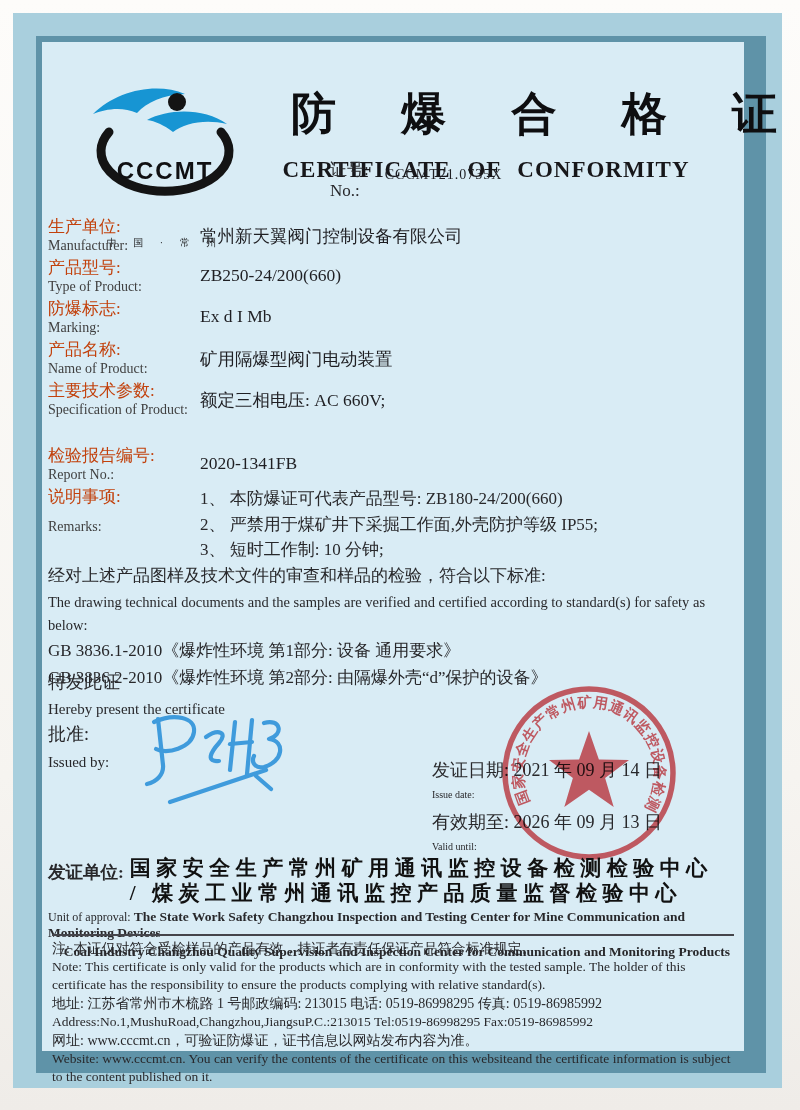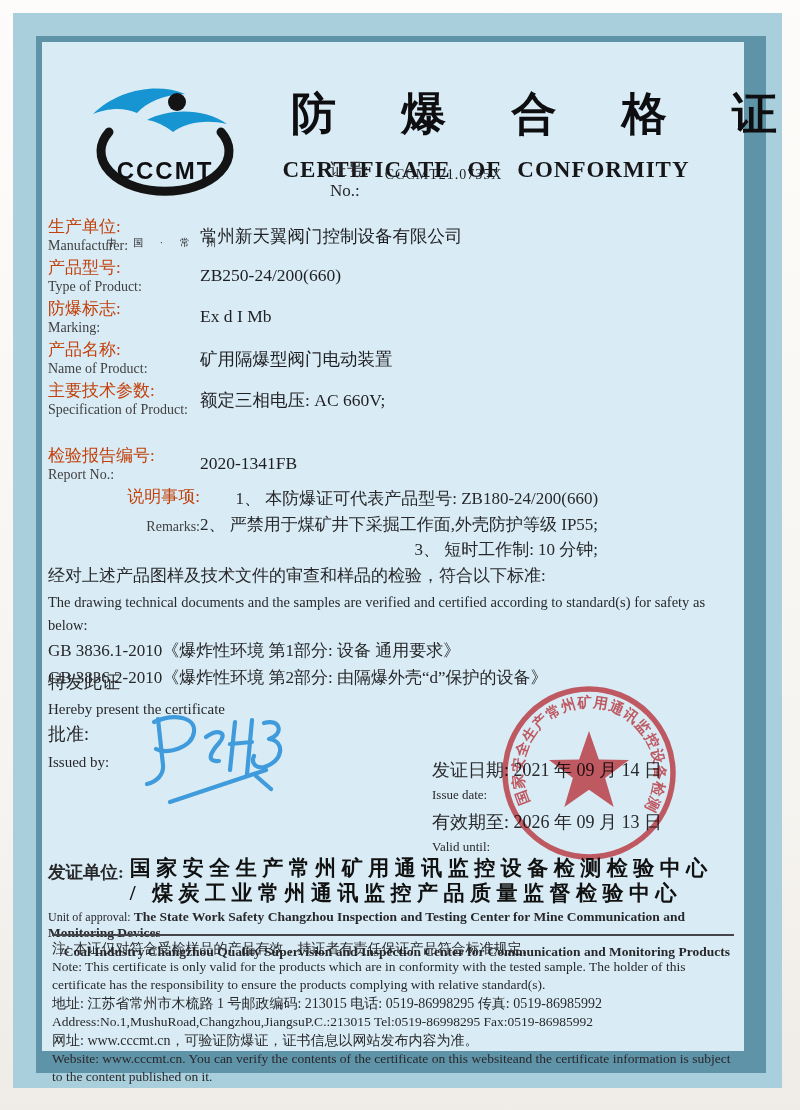--- a/index.html
+++ b/index.html
@@ -32,39 +32,39 @@
   .certno .val { font-size:14px; padding-top:9px; letter-spacing:1px; }
 
   
   .fields { position:absolute; left:6px; top:174px; right:8px; }
   .row { display:flex; height:38px; margin-bottom:3px; }
   .lab { width:152px; flex:none; }
   .lab .cn { font-size:17px; line-height:21px; color:#c2410c; }
   .lab .en { font-size:14px; line-height:17px; color:#404040; }
   .val { font-size:17.5px; padding-top:8px; color:#1f1f23; }
   .row-report { margin-top:27px; }
-  .remarks { display:flex; margin-top:2px;text-align:right; }
+  .remarks { display:flex; margin-top:2px; }
   .remarks .items div { font-size:17px; line-height:25.5px; }
 
   
   .standards { position:absolute; left:6px; top:521px; right:6px; }
   .standards .cn  { font-size:17px; line-height:26px; }
   .standards .en  { font-size:14.5px; line-height:23px; margin-top:2px; }
   .standards .gb  { font-size:17px; line-height:27px; }
 
   
   .issue { position:absolute; left:6px; top:628px; right:6px; height:210px; }
   .present-cn { font-size:18px; }
   .present-en { font-size:15px; margin-top:7px; }
   .approve-cn { font-size:18px; margin-top:4px; }
   .approve-en { font-size:15px; margin-top:8px; }
   .signature { position:absolute; left:92px; top:40px; }
   .dates { position:absolute; left:384px; top:88px; white-space:nowrap; }
   .dates .cnl { font-size:18px; line-height:24px; }
-  .dates .enl { font-size:13px; line-height:20px; margin:3px 0 5px 0; }
+  .dates .enl { font-size:10px; line-height:20px; margin:3px 0 5px 0; }
   .stamp { position:absolute; left:452px; top:14px; opacity:.88; mix-blend-mode:multiply; }
 
   
   .approval { position:absolute; left:6px; top:814px; right:2px; }
   .ap-top { display:flex; }
   .ap-label { font-size:17.5px; font-weight:700; flex:none; padding-top:4px; }
   .ap-lines { margin-left:6px; }
   .ap-cn1,.ap-cn2 { font-size:21px; font-weight:700; letter-spacing:5.5px; line-height:25px;
     color:#111; white-space:nowrap; }
   .ap-en1 { font-size:13.5px; font-weight:700; margin-top:3px; }

